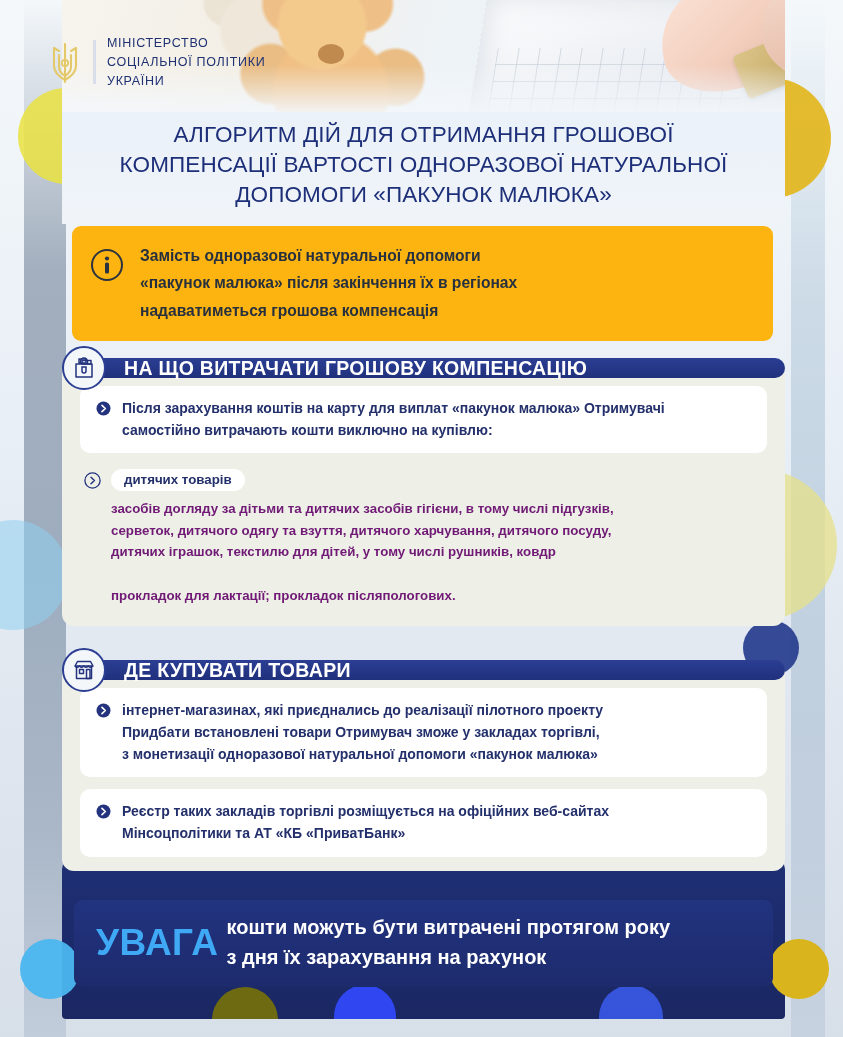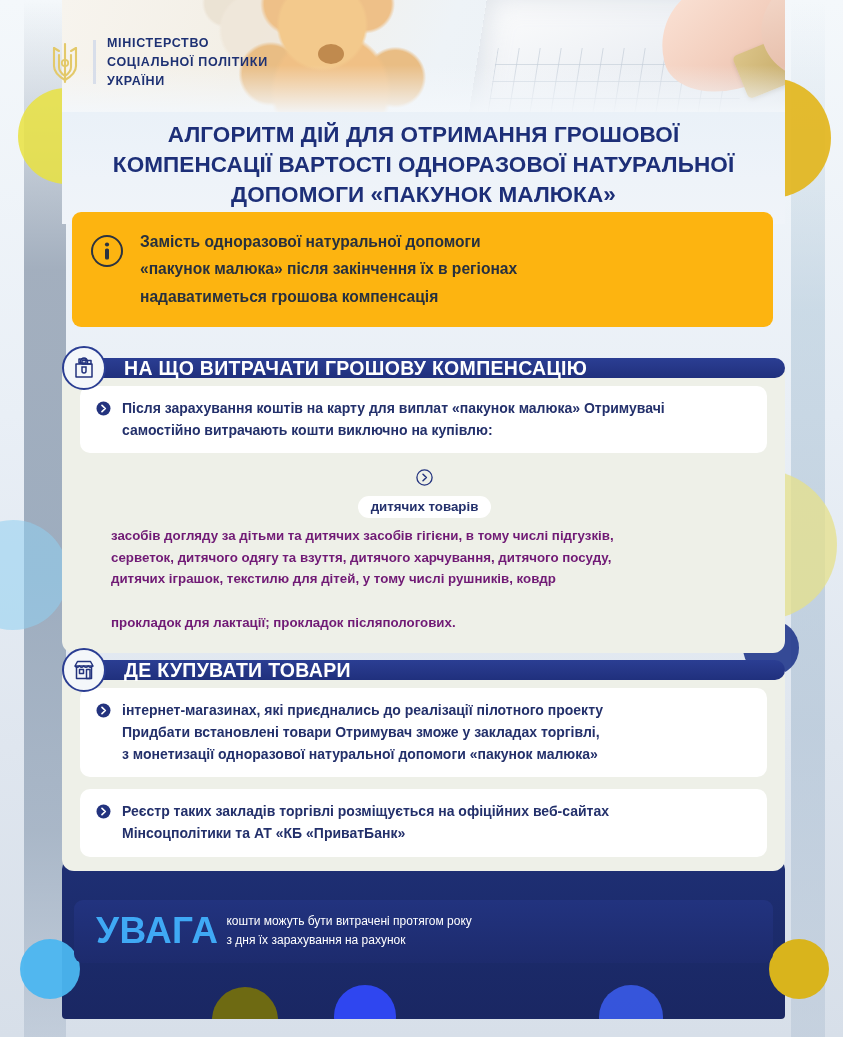--- a/index.html
+++ b/index.html
@@ -164,41 +164,41 @@
     position: absolute; left: 48px; top: 34px;
     display: flex; align-items: center; gap: 11px;
     z-index: 6;
   }
   .trident { width: 34px; height: 48px; flex: none; }
   .logo-divider {
     width: 3px; height: 44px; flex: none;
     background: #d8deea;
   }
   .logo-text {
-    font-size: 12.5px; font-weight: 700; line-height: 1.5;
+    font-size: 12.5px; font-weight: 400; line-height: 1.5;
     color: #1e3173; letter-spacing: .7px;
   }
   .logo-text div { white-space: nowrap; }
 
   
   .title-wrap {
     position: absolute; left: 62px; right: 58px; top: 112px;
     padding: 8px 26px 14px;
     text-align: center;
     background: linear-gradient(180deg,#eaf1f8 0%, #eef3f9 60%, #f0f4f9 100%);
     z-index: 5;
   }
   .title {
-    font-size: 22.5px; font-weight: 700; line-height: 1.33;
+    font-size: 22.5px; font-weight: 400; line-height: 1.33;
     color: #1d2f78; letter-spacing: .1px;
   }
 
   
   .notice {
-    position: absolute; left: 72px; right: 70px; top: 212px;
+    position: absolute; left: 72px; right: 70px; top: 226px;
     background: #fdb410;
     border-radius: 9px;
     padding: 16px 20px 17px 18px;
     display: flex; align-items: flex-start; gap: 16px;
     z-index: 5;
   }
   .info-ic { width: 34px; height: 34px; flex: none; margin-top: 6px; }
   .notice-text {
     font-size: 15.6px; font-weight: 700; line-height: 1.76;
     color: #27303e;
@@ -253,21 +253,20 @@
   .bullet-text {
     font-size: 14px; font-weight: 700; line-height: 1.58;
     color: #23306b;
   }
 
   .sub-item { padding: 4px 2px 6px 4px; }
   .sub-item + .sub-item { margin-top: 12px; }
   .sub-head {
     display: flex; align-items: center; gap: 10px;
     margin-bottom: 7px;
-    flex-direction: column;
   }
   .chev-ic { width: 17px; height: 17px; flex: none; }
   .sub-label {
     display: inline-block;
     background: #ffffff;
     border-radius: 12px;
     padding: 3px 13px 4px;
     font-size: 13.3px; font-weight: 700; color: #23306b;
   }
   .sub-desc {
@@ -283,21 +282,21 @@
     border-radius: 9px;
     padding: 12px 22px 14px;
     display: flex; align-items: center; gap: 8px;
     z-index: 6;
   }
   .attention-word {
     font-size: 37px; font-weight: 700; color: #3fa9f5;
     letter-spacing: .5px; line-height: 1; white-space: nowrap;
   }
   .attention-text {
-    font-size: 12px; font-weight: 400; line-height: 1.52;
+    font-size: 20px; font-weight: 700; line-height: 1.52;
     color: #ffffff;
   }
 </style>
 </head>
 <body>
 
 <div class="poster">
 
   <div class="bg-base"></div>
   <div class="bg-left-strip"></div>

